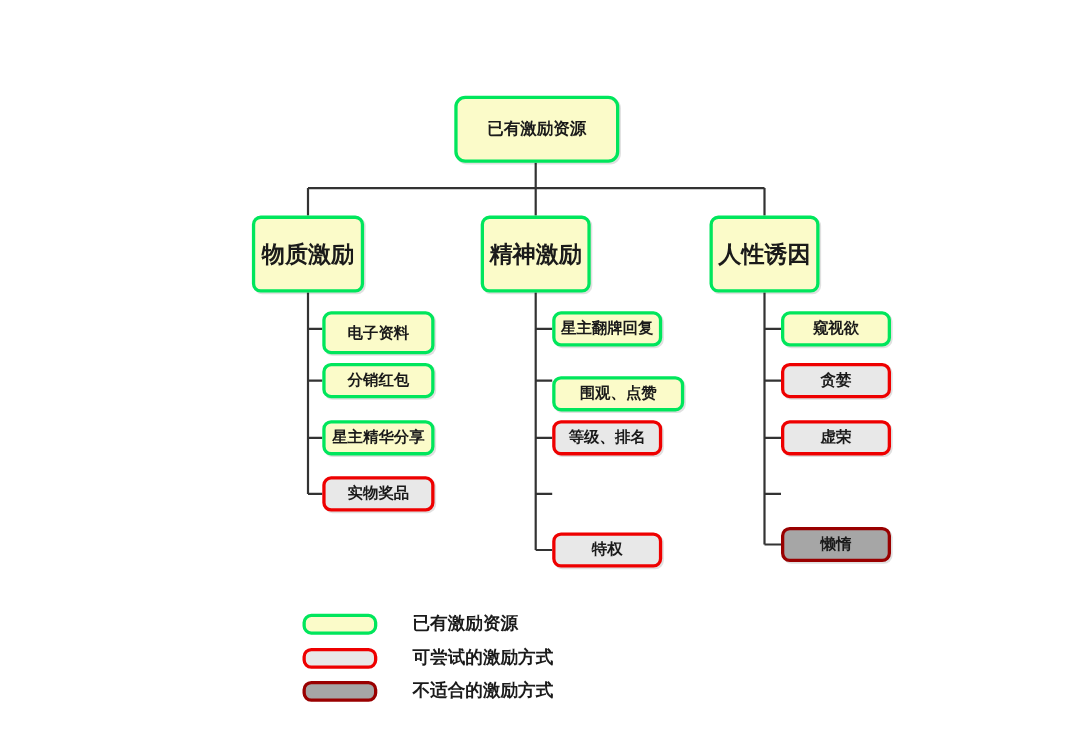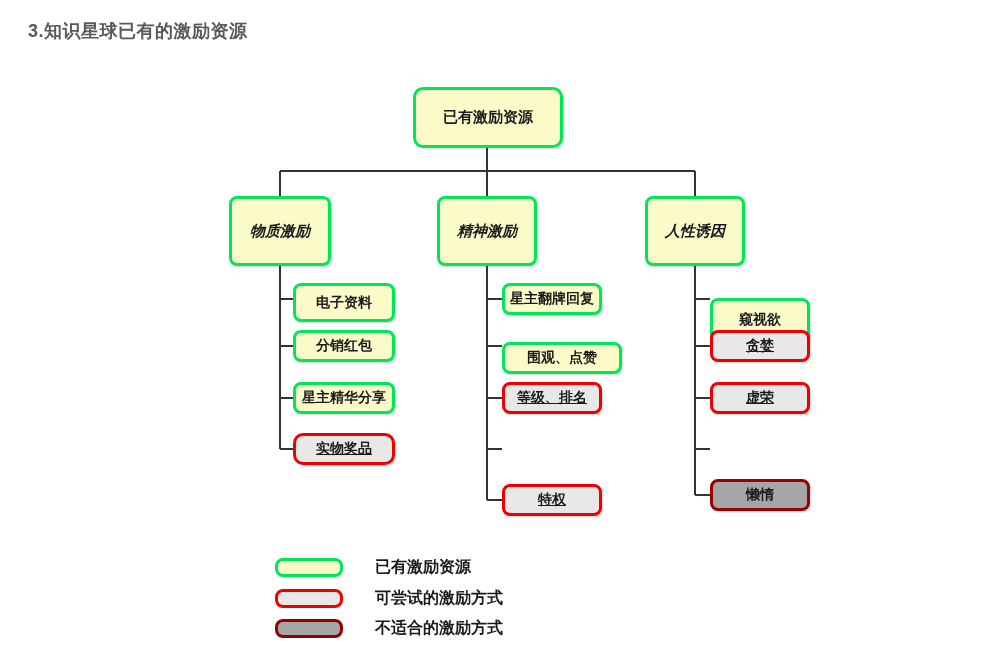--- a/index.html
+++ b/index.html
@@ -35,24 +35,24 @@
     font-weight: bold;
     color: #1a1a1a;
     border-radius: 8px;
     border: 3px solid transparent;
     z-index: 1;
     box-shadow: 1.5px 1.5px 0 rgba(0,0,0,0.12);
     text-align: center;
     white-space: nowrap;
   }
   .node.have  { background: var(--node_have_fill,  #fbfbc9); border-color: var(--node_have_border,  #00e65c); }
-  .node.try   { background: var(--node_try_fill,   #e8e8e8); border-color: var(--node_try_border,   #ee0000); text-decoration: underline; }
+  .node.try   { background: var(--node_try_fill,   #e8e8e8); border-color: var(--node_try_border,   #ee0000); }
   .node.unfit { background: var(--node_unfit_fill, #a6a6a6); border-color: var(--node_unfit_border, #990000); }
   .root-node  { font-size: 15px; border-radius: 10px; }
-  .branch     { font-size: 15px; font-style: italic; }
+  .branch     { font-size: 21px; }
   .leaf       { font-size: 14px; }
   .legend-swatch {
     position: absolute;
     box-sizing: border-box;
     width: 68px;
     height: 19px;
     border-radius: 8px;
     border: 3px solid transparent;
     z-index: 1;
   }
@@ -69,21 +69,20 @@
     font-weight: bold;
     color: #1a1a1a;
     white-space: nowrap;
   }
 </style>
 </head>
 <body>
 
 <div class="canvas">
 
-  <div class="page-title">3.知识星球已有的激励资源</div>
 
   <svg class="connectors" viewBox="0 0 981 668" xmlns="http://www.w3.org/2000/svg">
     <g stroke="#333333" stroke-width="2" fill="none">
 
       <path d="M487 148 V171 M280 171 H695 M280 171 V196 M487 171 V196 M695 171 V196"></path>
 
       <path d="M280 266 V449 M280 299 H293 M280 346 H293 M280 398 H293 M280 449 H293"></path>
 
       <path d="M487 266 V500 M487 299 H502 M487 346 H502 M487 398 H502 M487 449 H502 M487 500 H502"></path>
 
@@ -93,28 +92,28 @@
 
   <div class="node root-node have" style="left:413px; top:87px; width:150px; height:61px;">已有激励资源</div>
 
   <div class="node branch have" style="left:229px; top:196px; width:102px; height:70px;">物质激励</div>
   <div class="node branch have" style="left:437px; top:196px; width:100px; height:70px;">精神激励</div>
   <div class="node branch have" style="left:645px; top:196px; width:100px; height:70px;">人性诱因</div>
 
   <div class="node leaf have" style="left:293px; top:283px; width:102px; height:39px;">电子资料</div>
   <div class="node leaf have" style="left:293px; top:330px; width:102px; height:32px;">分销红包</div>
   <div class="node leaf have" style="left:293px; top:382px; width:102px; height:32px;">星主精华分享</div>
-  <div class="node leaf try" style="left:293px; top:433px; width:102px; height:32px;border-radius:10px;">实物奖品</div>
+  <div class="node leaf try" style="left:293px; top:433px; width:102px; height:32px;">实物奖品</div>
 
   <div class="node leaf have" style="left:502px; top:283px; width:100px; height:32px;">星主翻牌回复</div>
   <div class="node leaf have" style="left:502px; top:330px; width:120px; height:32px;margin-top:12px;">围观、点赞</div>
   <div class="node leaf try" style="left:502px; top:382px; width:100px; height:32px;">等级、排名</div>
   <div class="node leaf try" style="left:502px; top:484px; width:100px; height:32px;">特权</div>
 
-  <div class="node leaf have" style="left:710px; top:298px; width:100px; height:44px;">窥视欲</div>
+  <div class="node leaf have" style="left:710px; top:283px; width:100px; height:32px;">窥视欲</div>
   <div class="node leaf try" style="left:710px; top:330px; width:100px; height:32px;">贪婪</div>
   <div class="node leaf try" style="left:710px; top:382px; width:100px; height:32px;text-align:center;">虚荣</div>
   <div class="node leaf unfit" style="left:710px; top:479px; width:100px; height:32px;">懒惰</div>
 
   <div>
     <div class="legend-swatch have" style="left:275px; top:558px;"></div>
     <div class="legend-label" style="top:558px;">已有激励资源</div>
 
     <div class="legend-swatch try" style="left:275px; top:589px;"></div>
     <div class="legend-label" style="top:589px;">可尝试的激励方式</div>

